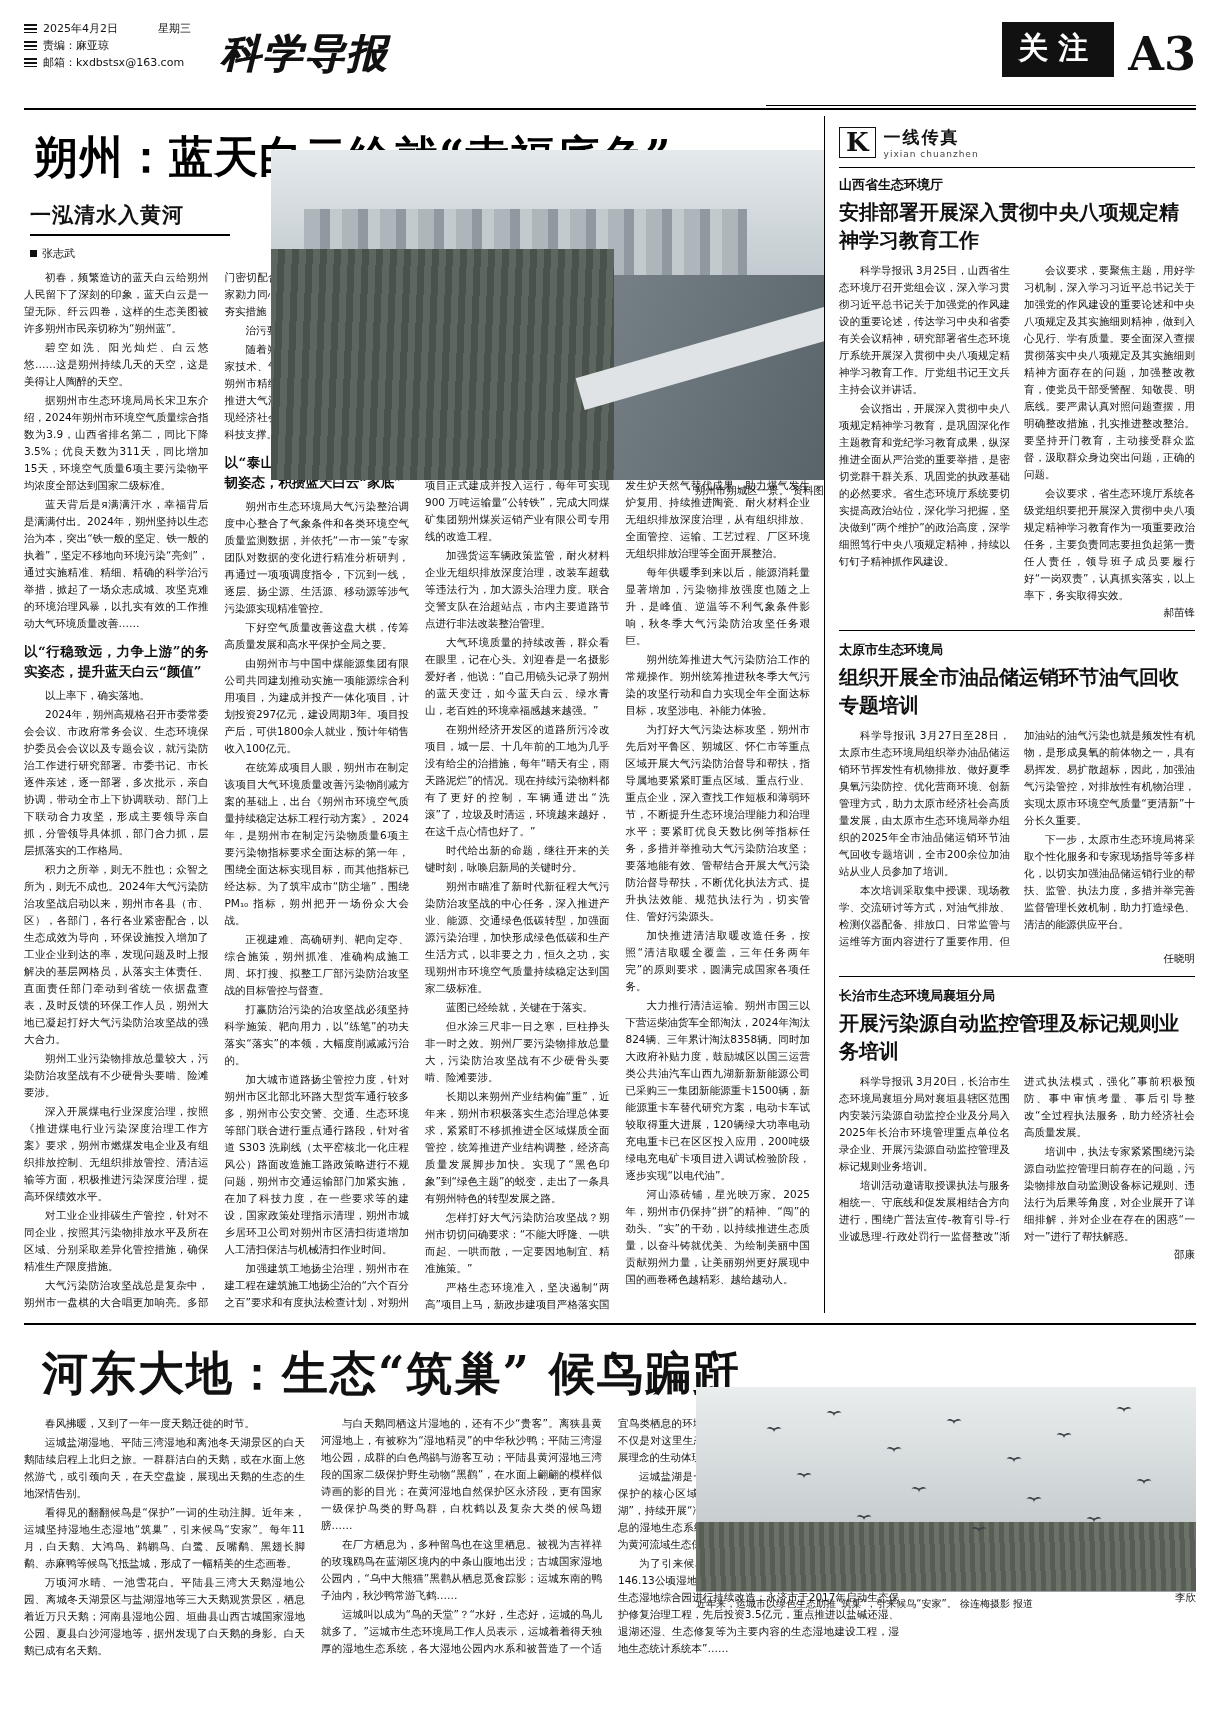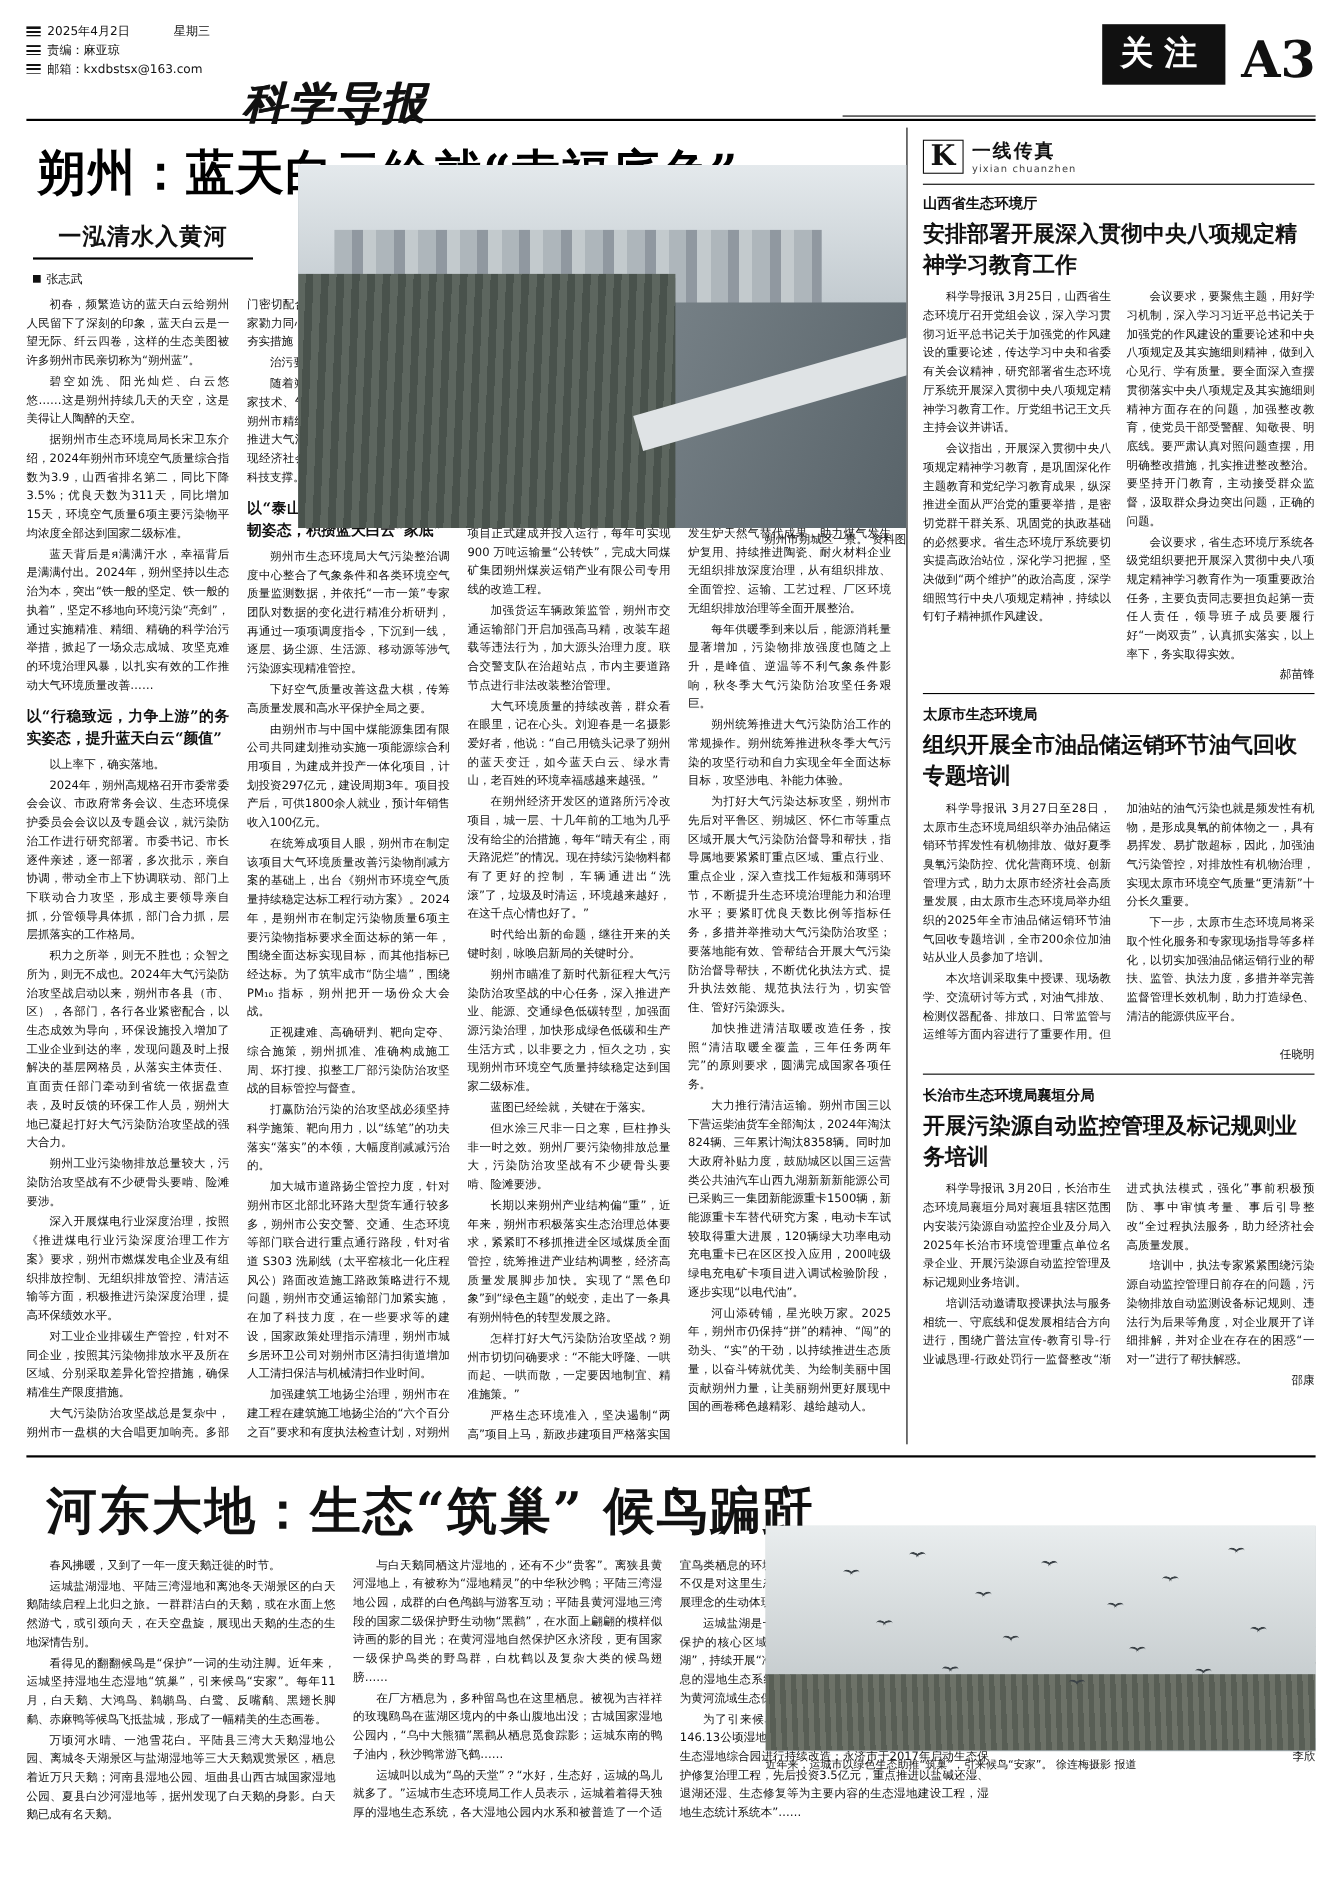--- a/index.html
+++ b/index.html
@@ -19,40 +19,39 @@
   .mast-left { position:absolute; left:0; top:6px; font-size:11px; line-height:17px; color:#111; }
   .mast-left .row { display:flex; align-items:center; gap:6px; white-space:nowrap; }
   .bars { display:inline-block; width:13px; height:9px;
      background:repeating-linear-gradient(to bottom,#111 0 2px,#fff 2px 4px); }
   .mast-date { margin-right:34px; }
   .mast-title { position:absolute; left:196px; top:12px;
      font-family:"DejaVu Serif","Liberation Serif",serif;
      font-weight:bold; font-size:40px; letter-spacing:2px;
      font-style:italic; color:#111;
      text-shadow:1px 0 0 #111;
-     margin-top:40px;
   }
   .mast-right { position:absolute; right:0; top:8px; display:flex; align-items:flex-end; gap:14px; }
   .guanzhu { background:#111; color:#fff; font-family:"DejaVu Serif","Liberation Serif",serif;
      font-size:30px; font-weight:bold; padding:6px 16px 8px 16px; letter-spacing:10px; }
   .pagenum { font-family:"DejaVu Serif","Liberation Serif",serif; font-size:46px; font-weight:bold; line-height:1; }
   .mast-rule { position:absolute; right:0; bottom:2px; width:430px; height:0; border-top:1px solid #000; }
 
   
   .content { position:relative; margin:0 24px; display:flex; gap:0; }
   .left-col { width:800px; padding-right:14px; }
   .divider-v { width:1px; background:#000; margin:6px 10px 0 0; }
   .right-col { width:360px; padding-left:4px; }
 
   
   .headline { font-family:"DejaVu Serif","Liberation Serif",serif;
      font-size:44px; font-weight:bold; letter-spacing:1px; margin:18px 0 2px 10px; color:#000; }
   .sub-head-wrap { width:200px; margin:14px 0 6px 6px; }
   .sub-head { font-family:"DejaVu Serif","Liberation Serif",serif; font-size:21px; font-weight:bold;
-     text-align:center; letter-spacing:1px; padding-bottom:5px; border-bottom:2px solid #000; }
+     letter-spacing:1px; padding-bottom:5px; border-bottom:2px solid #000; }
   .byline { font-size:11px; margin:10px 0 8px 6px; display:flex; align-items:center; gap:5px; }
   .byline .sq { width:7px; height:7px; background:#111; display:inline-block; }
 
   
   .photo-main { position:absolute; right:0; top:40px; width:553px; height:330px;
      background:linear-gradient(#b9c3c8,#8d979d); overflow:hidden; }
   .photo-cap { position:absolute; right:0; top:374px; width:553px; text-align:right;
      font-size:10.5px; color:#111; }
 
   
@@ -186,21 +185,21 @@
         <p>下好空气质量改善这盘大棋，传筹高质量发展和高水平保护全局之要。</p>
         <p>由朔州市与中国中煤能源集团有限公司共同建划推动实施一项能源综合利用项目，为建成并投产一体化项目，计划投资297亿元，建设周期3年。项目投产后，可供1800余人就业，预计年销售收入100亿元。</p>
         <p>在统筹成项目人眼，朔州市在制定该项目大气环境质量改善污染物削减方案的基础上，出台《朔州市环境空气质量持续稳定达标工程行动方案》。2024年，是朔州市在制定污染物质量6项主要污染物指标要求全面达标的第一年，围绕全面达标实现目标，而其他指标已经达标。为了筑牢成市“防尘墙”，围绕 PM₁₀ 指标，朔州把开一场份众大会战。</p>
         <p>正视建难、高确研判、靶向定夺、综合施策，朔州抓准、准确构成施工周、坏打搜、拟整工厂部污染防治攻坚战的目标管控与督查。</p>
         <p>打赢防治污染的治攻坚战必须坚持科学施策、靶向用力，以“练笔”的功夫落实“落实”的本领，大幅度削减减污治的。</p>
         <p>加大城市道路扬尘管控力度，针对朔州市区北部北环路大型货车通行较多多，朔州市公安交警、交通、生态环境等部门联合进行重点通行路段，针对省道 S303 洗刷线（太平窑核北一化庄程风公）路面改造施工路政策略进行不规问题，朔州市交通运输部门加紧实施，在加了科技力度，在一些要求等的建设，国家政策处理指示清理，朔州市城乡居环卫公司对朔州市区清扫街道增加人工清扫保洁与机械清扫作业时间。</p>
         <p>加强建筑工地扬尘治理，朔州市在建工程在建筑施工地扬尘治的“六个百分之百”要求和有度执法检查计划，对朔州市75个在建施工项目，每月开展一次扬尘评价。</p>
 
         <h4>以“千帆竞发，百舸争流”的活力姿态，描绘蓝天白云“秀色”</h4>
         <p>提高货物铁路运输比例，大宗货物中长距离运输，优先采用铁路运输，尽减运输优先采用封闭式皮带廊道或新能源车辆，同煤朔州热电 400 万吨年储煤皮带建设项目已建成投运，每年可减少汽车运输 20 万辆次；山西经纬通达新建板框型均精准综合物流园铁路专用线项目正式建成并投入运行，每年可实现 900 万吨运输量“公转铁”，完成大同煤矿集团朔州煤炭运销产业有限公司专用线的改造工程。</p>
-        <p>加强货运车辆政策监管，朔州市交通运输部门开启加强高马精，改装车超载等违法行为，加大源头治理力度。联合交警支队在治超站点，市内主要道路节点进行非法改装整治管理。</p>
+        <p>加强货运车辆政策监管，耐火材料企业无组织排放深度治理，改装车超载等违法行为，加大源头治理力度。联合交警支队在治超站点，市内主要道路节点进行非法改装整治管理。</p>
         <p>大气环境质量的持续改善，群众看在眼里，记在心头。刘迎春是一名摄影爱好者，他说：“自己用镜头记录了朔州的蓝天变迁，如今蓝天白云、绿水青山，老百姓的环境幸福感越来越强。”</p>
         <p>在朔州经济开发区的道路所污冷改项目，城一层、十几年前的工地为几乎没有给尘的治措施，每年“晴天有尘，雨天路泥烂”的情况。现在持续污染物料都有了更好的控制，车辆通进出“洗滚”了，垃圾及时清运，环境越来越好，在这千点心情也好了。”</p>
         <p>时代给出新的命题，继往开来的关键时刻，咏唤启新局的关键时分。</p>
         <p>朔州市瞄准了新时代新征程大气污染防治攻坚战的中心任务，深入推进产业、能源、交通绿色低碳转型，加强面源污染治理，加快形成绿色低碳和生产生活方式，以非要之力，恒久之功，实现朔州市环境空气质量持续稳定达到国家二级标准。</p>
         <p>蓝图已经绘就，关键在于落实。</p>
         <p>但水涂三尺非一日之寒，巨柱挣头非一时之效。朔州厂要污染物排放总量大，污染防治攻坚战有不少硬骨头要啃、险滩要涉。</p>
         <p>长期以来朔州产业结构偏“重”，近年来，朔州市积极落实生态治理总体要求，紧紧盯不移抓推进全区域煤质全面管控，统筹推进产业结构调整，经济高质量发展脚步加快。实现了“黑色印象”到“绿色主题”的蜕变，走出了一条具有朔州特色的转型发展之路。</p>
         <p>怎样打好大气污染防治攻坚战？朔州市切切问确要求：“不能大呼隆、一哄而起、一哄而散，一定要因地制宜、精准施策。”</p>
         <p>严格生态环境准入，坚决遏制“两高”项目上马，新政步建项目严格落实国家和省、市产业规划、产业政策、生态环境分区管控方案、规划环评、项目环评、节能审查、产能置换、重点污染物总量控制、污染物排放等环保要求、碳排放政策目标等相关要求，原则上采用清洁能源，优先开展煤炭管控等措施。</p>
         <p>坚持推进重点行业优化升级，加快实施、调节性能电项目建设，有序淘汰30万千瓦以下燃煤机组，建设低碳城市。</p>

